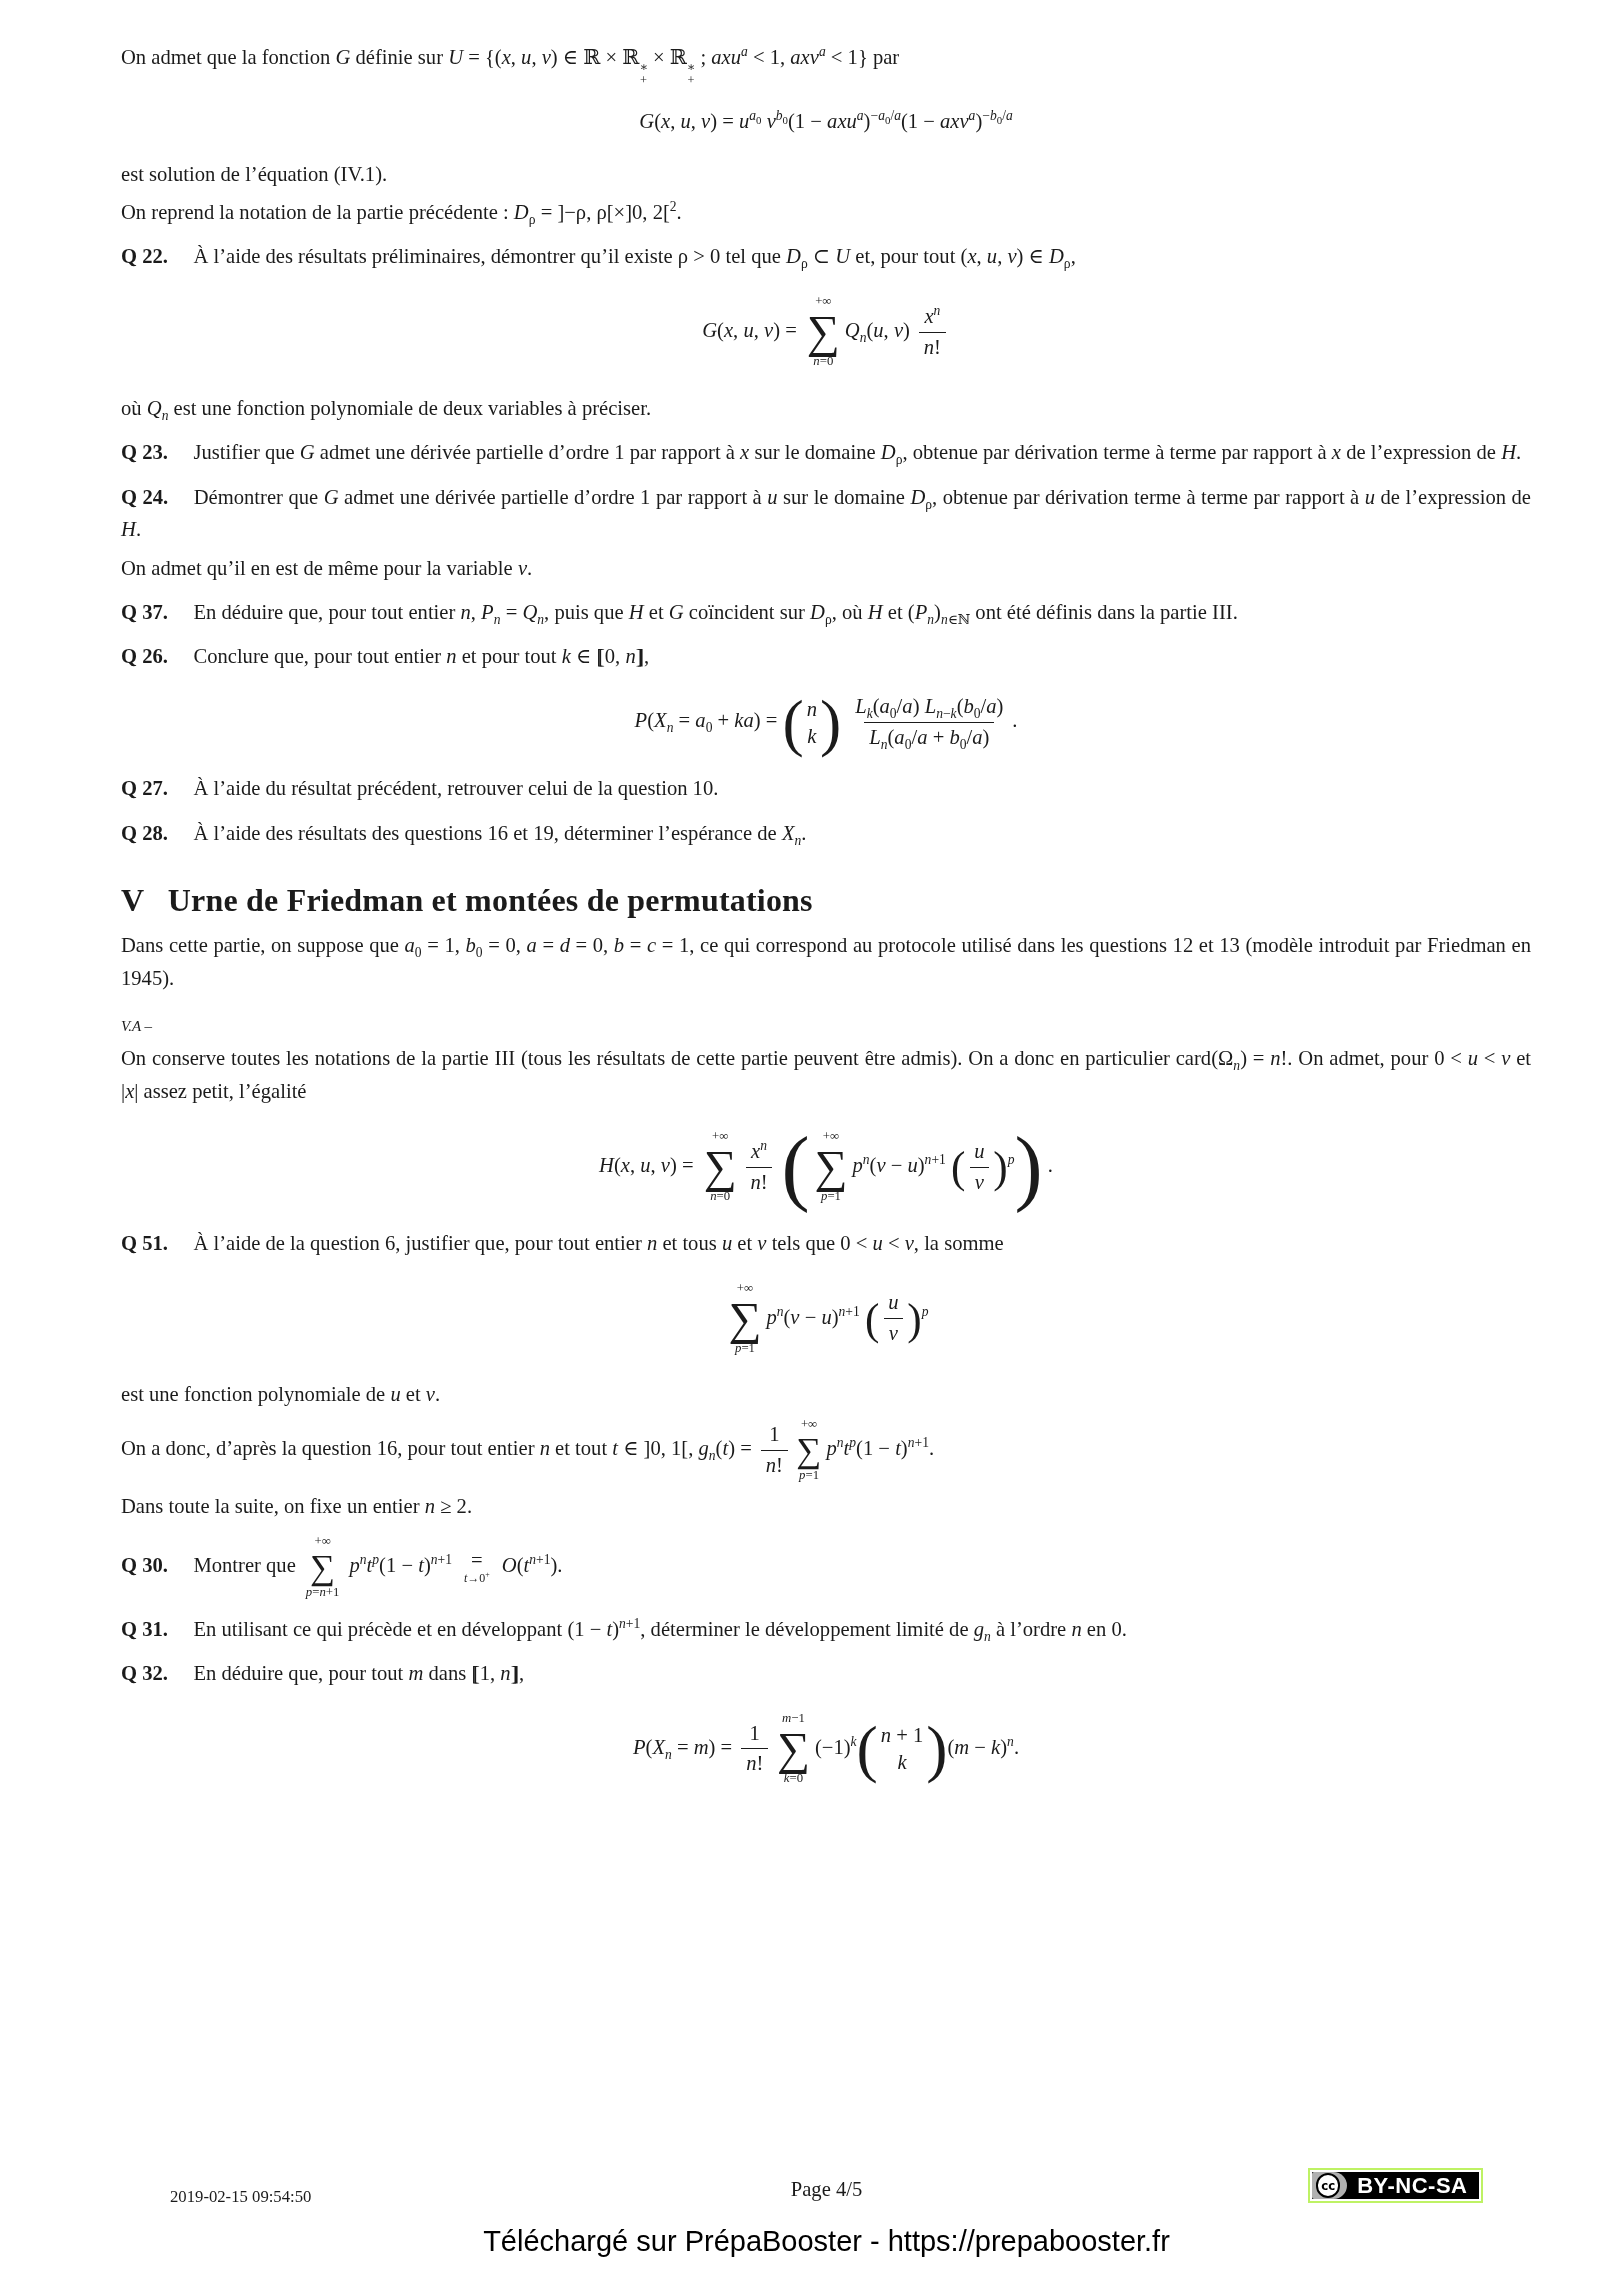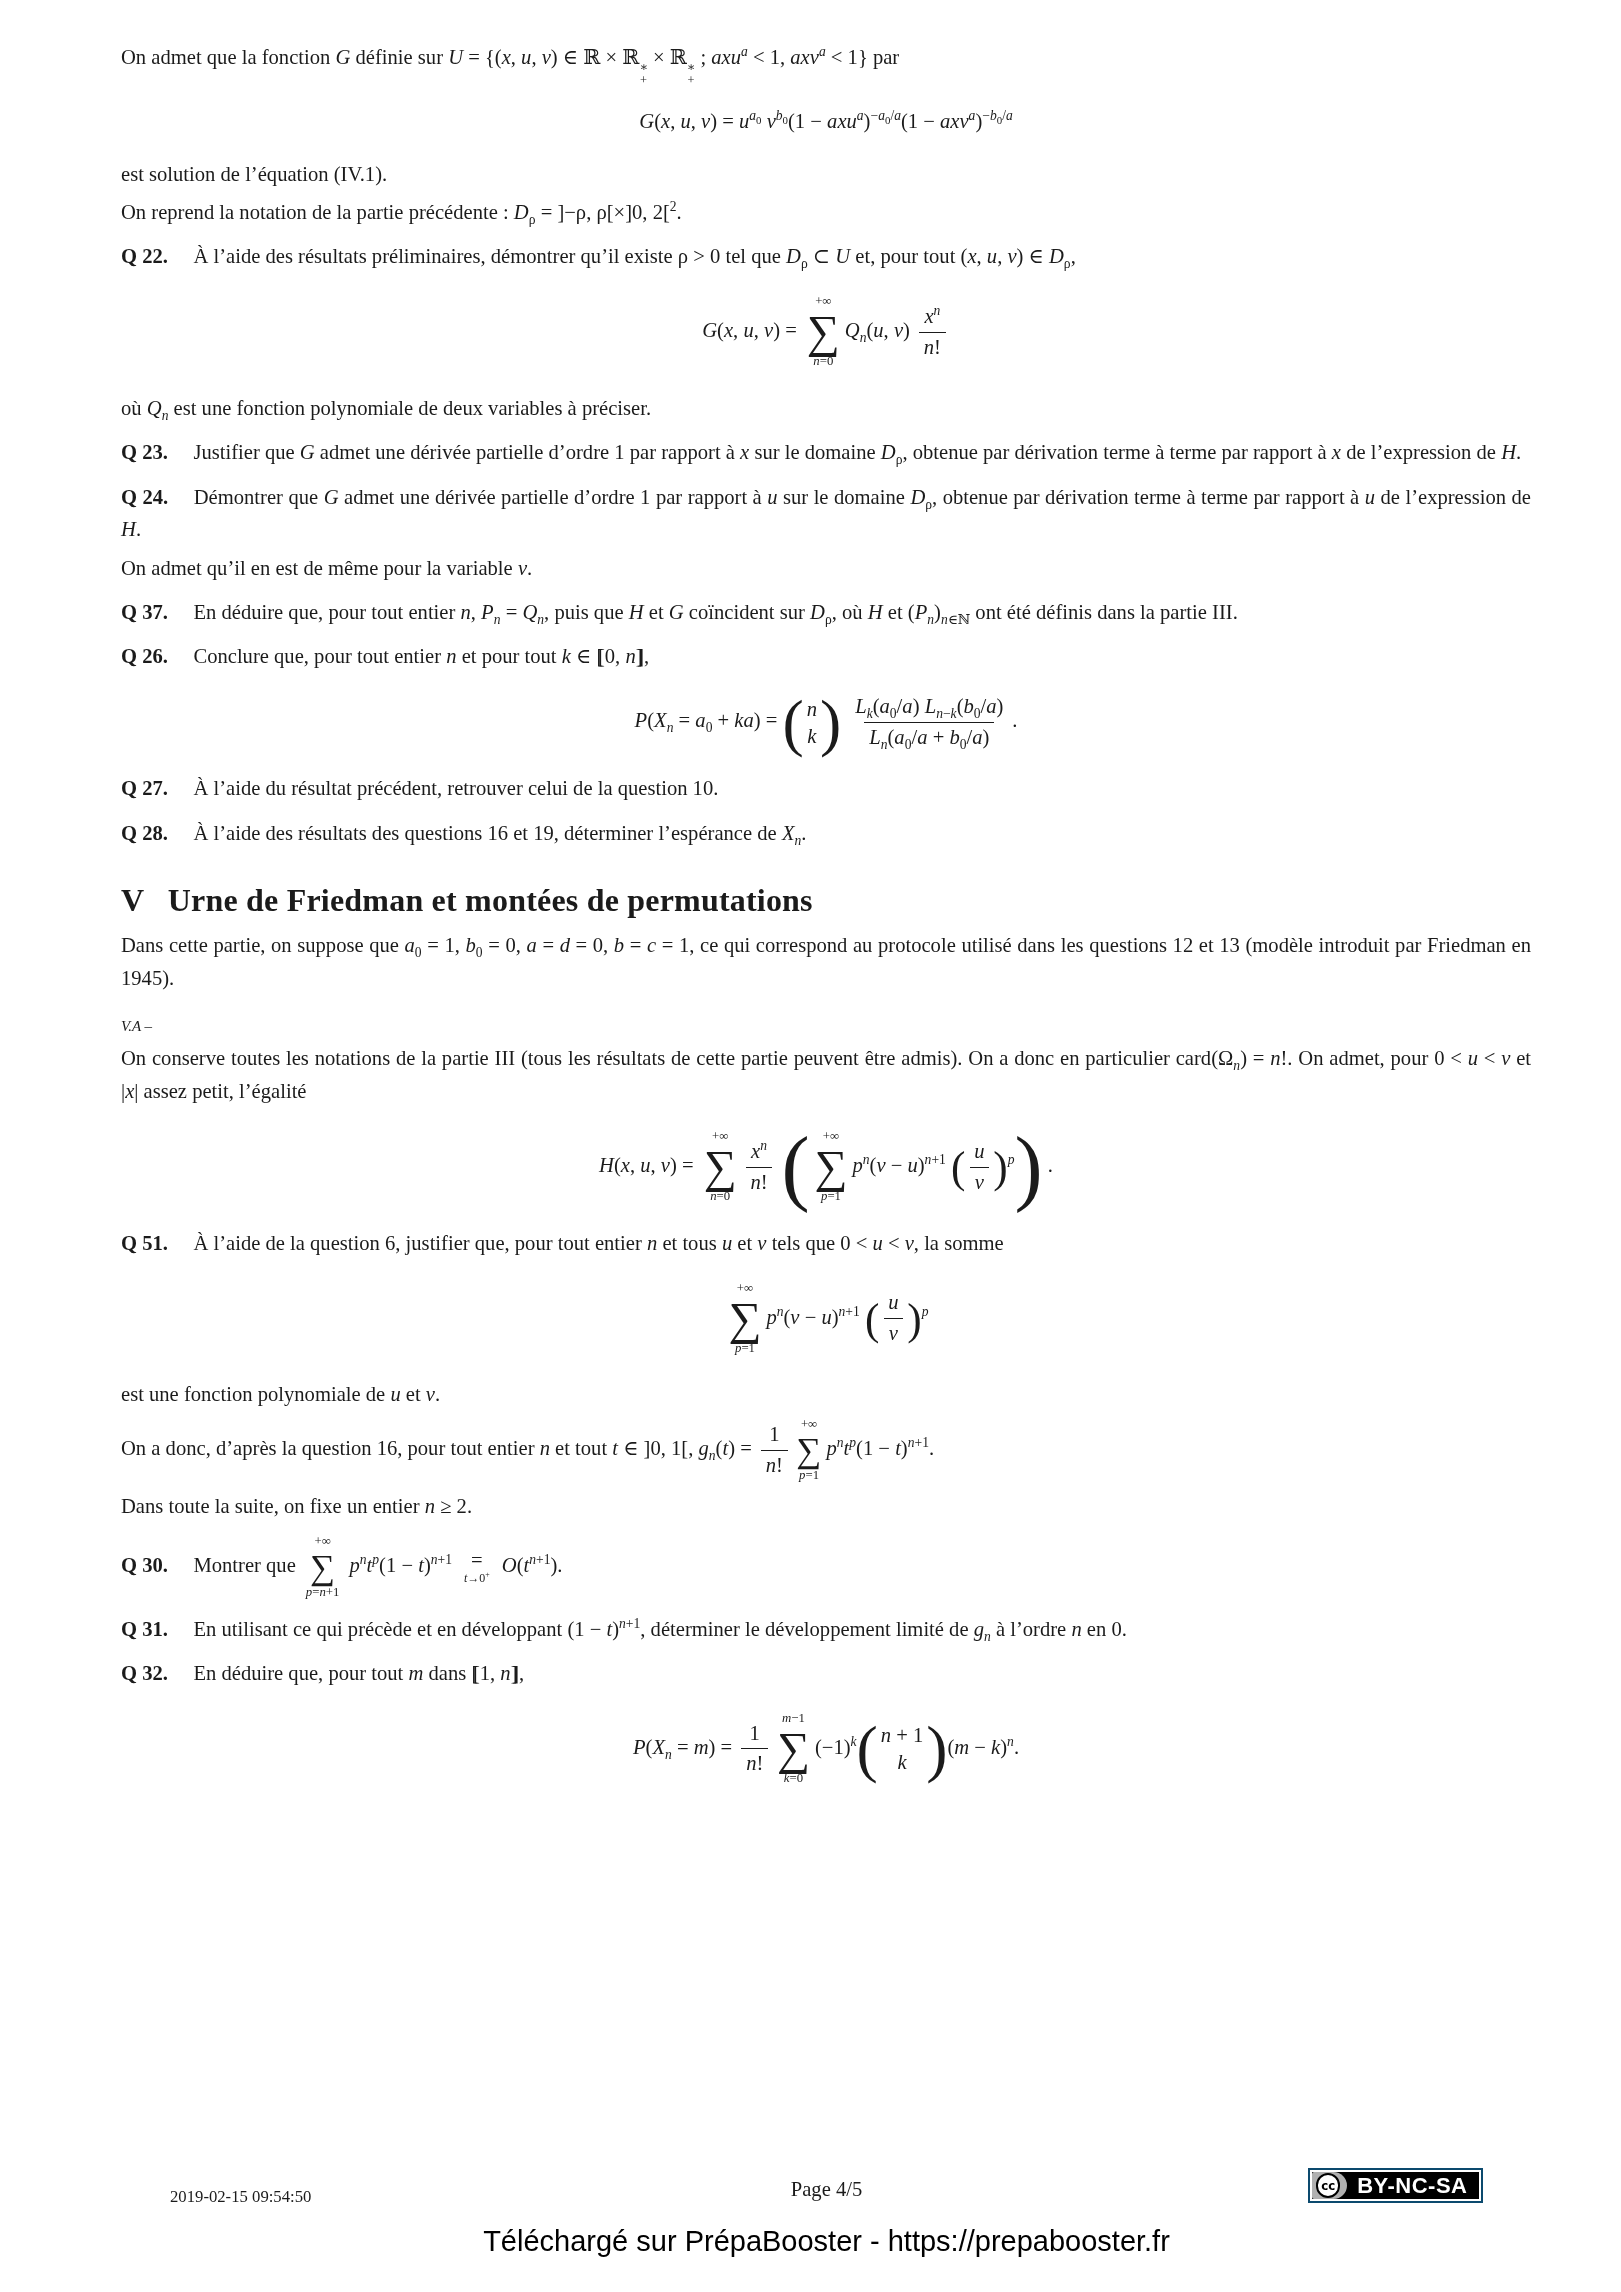--- a/index.html
+++ b/index.html
@@ -33,21 +33,21 @@
   
   .ss{display:inline-flex;flex-direction:column;align-items:center;font-size:0.6em;line-height:1.05;vertical-align:-0.55em;font-style:normal;}
   
   .dd{letter-spacing:-0.26em;margin-right:0.26em;font-style:normal;}
   
   .ueq{display:inline-flex;flex-direction:column;align-items:center;vertical-align:middle;margin:0 6.9px;line-height:1.05;}
   .ueq .u{font-size:0.58em;}
   
   .footer-date{position:absolute;left:154px;top:2187px;font-size:16.7px;}
   .footer-page{position:absolute;left:0;right:0;top:2178px;text-align:center;font-size:20.6px;}
-  .cc-badge{position:absolute;left:1292px;top:2168px;background:#0c4a6e;padding:2px;}
+  .cc-badge{position:absolute;left:1292px;top:2168px;background:#bef264;padding:2px;}
   .cc-inner{border:2px solid #fff;display:flex;align-items:center;height:27.4px;background:#000;}
   .cc-circle-wrap{background:#b0b0b0;border-radius:2px 13.7px 13.7px 2px;height:27.4px;display:flex;align-items:center;padding:0 6.9px 0 3.9px;}
   .cc-circle{width:20.6px;height:20.6px;border-radius:50%;background:#fff;border:2.9px solid #000;display:flex;align-items:center;justify-content:center;
              font-family:"DejaVu Sans",sans-serif;font-weight:bold;font-size:11.8px;color:#000;}
   .cc-label{font-family:"Liberation Sans","DejaVu Sans",sans-serif;font-weight:bold;color:#fff;font-size:22px;padding:0 11.8px 0 9.8px;letter-spacing:0.5px;}
   .banner{position:absolute;left:0;right:0;top:2225px;text-align:center;
           font-family:"Liberation Sans","DejaVu Sans",sans-serif;font-size:29px;color:#000;}
 </style>
 </head>
 <body>

